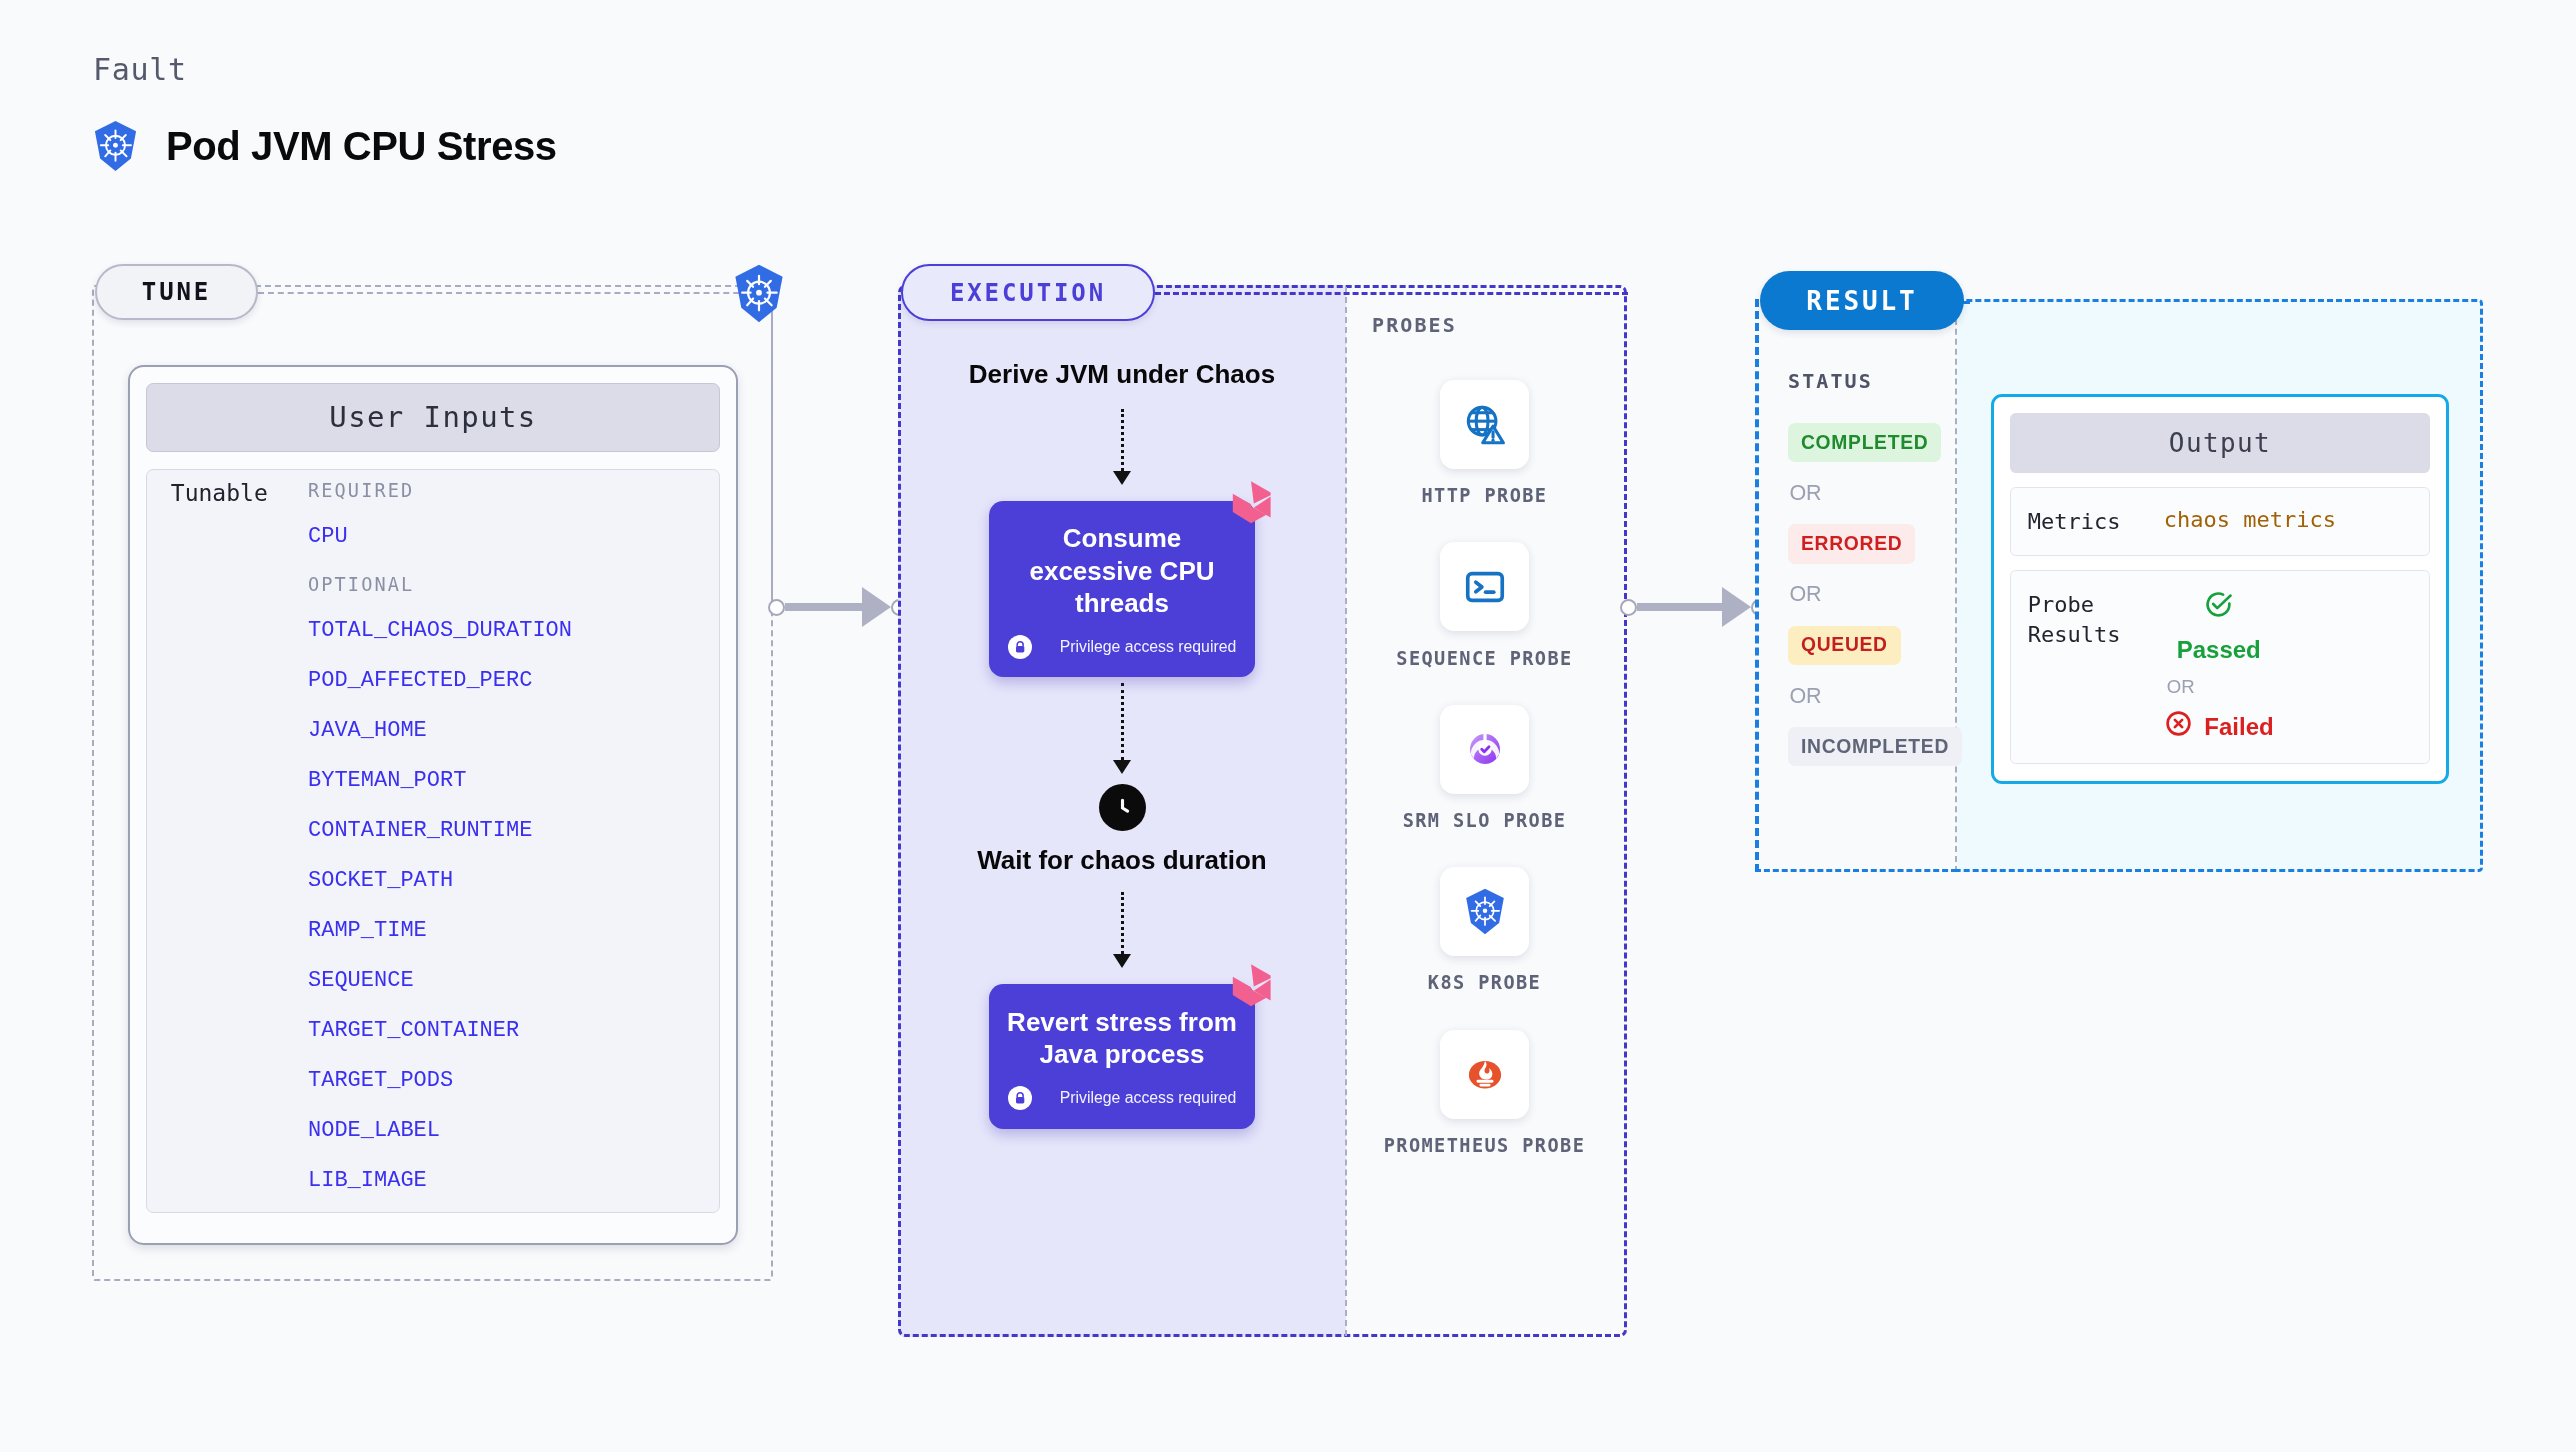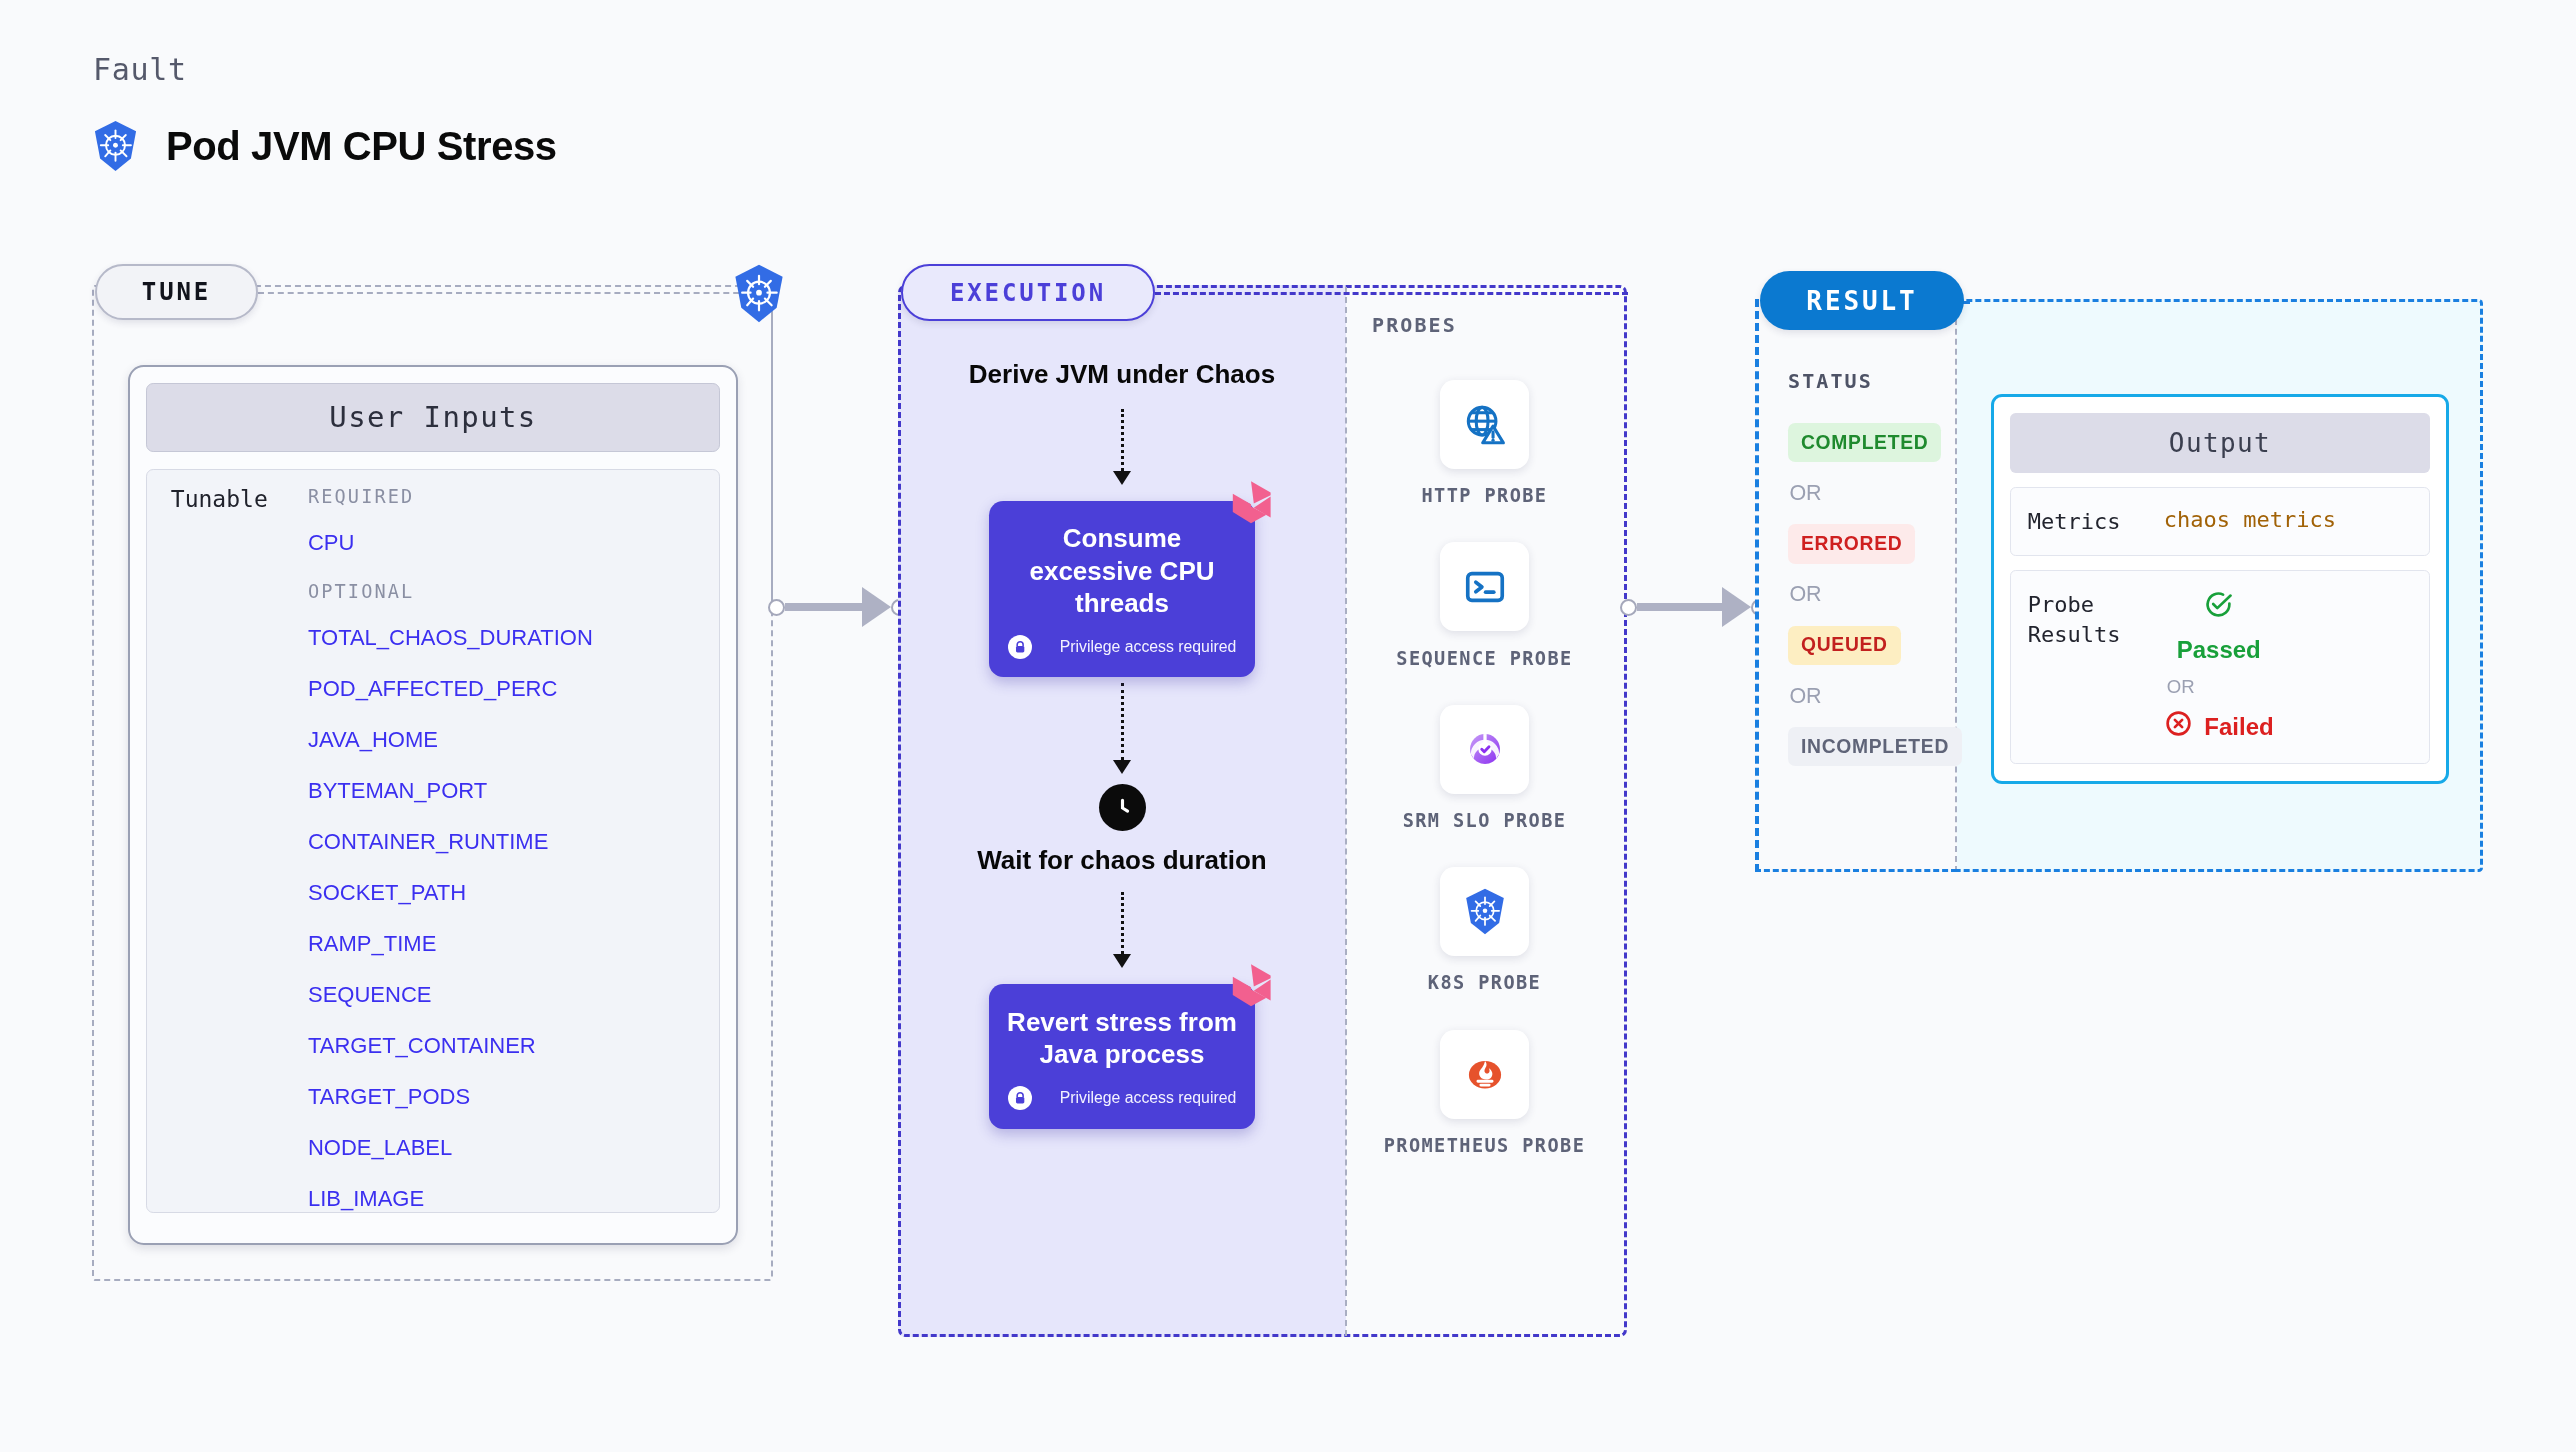--- a/index.html
+++ b/index.html
@@ -110,34 +110,34 @@
   }
   .ui-head {
     height: 69px; background: #dcdce8; border: 1.4px solid #c5c7d6; border-radius: 7.2px;
     display: flex; align-items: center; justify-content: center;
     font-family: "DejaVu Sans Mono", monospace; font-size: 29px; color: #2c2f3d;
     letter-spacing: 1.4px;
   }
   .ui-body {
     margin-top: 17px; height: 744px; background: #f2f4f9;
     border: 1.4px solid #d7dae5; border-radius: 7.2px;
-    display: flex; padding: 16px 0 0 0;
+    display: flex; padding: 10px 0 0 0;
   }
   .ui-left {
     width: 154px; padding-left: 24px;
     font-family: "DejaVu Sans Mono", monospace; font-size: 23px; color: #20222c;
   }
   .ui-right { flex: 1; padding-left: 7.2px; }
   .ui-sect {
     font-family: "DejaVu Sans Mono", monospace; font-size: 18.6px; color: #8a8fa3;
     letter-spacing: 2.1px; margin-bottom: 23px;
   }
   .ui-sect.second { margin-top: 24px; }
   .ui-param {
-    font-family: Liberation Sans, sans-serif; font-size: 22px; color: #3b2ff0;
+    font-family: Liberation Mono, monospace; font-size: 22px; color: #3b2ff0;
     margin-bottom: 25px; white-space: nowrap;
   }
 
   
   .exec-col {
     position: absolute; left: 898px; top: 358px; width: 448px;
     display: flex; flex-direction: column; align-items: center;
   }
   .exec-step-title {
     font-size: 26px; font-weight: bold; color: #080808; text-align: center;

